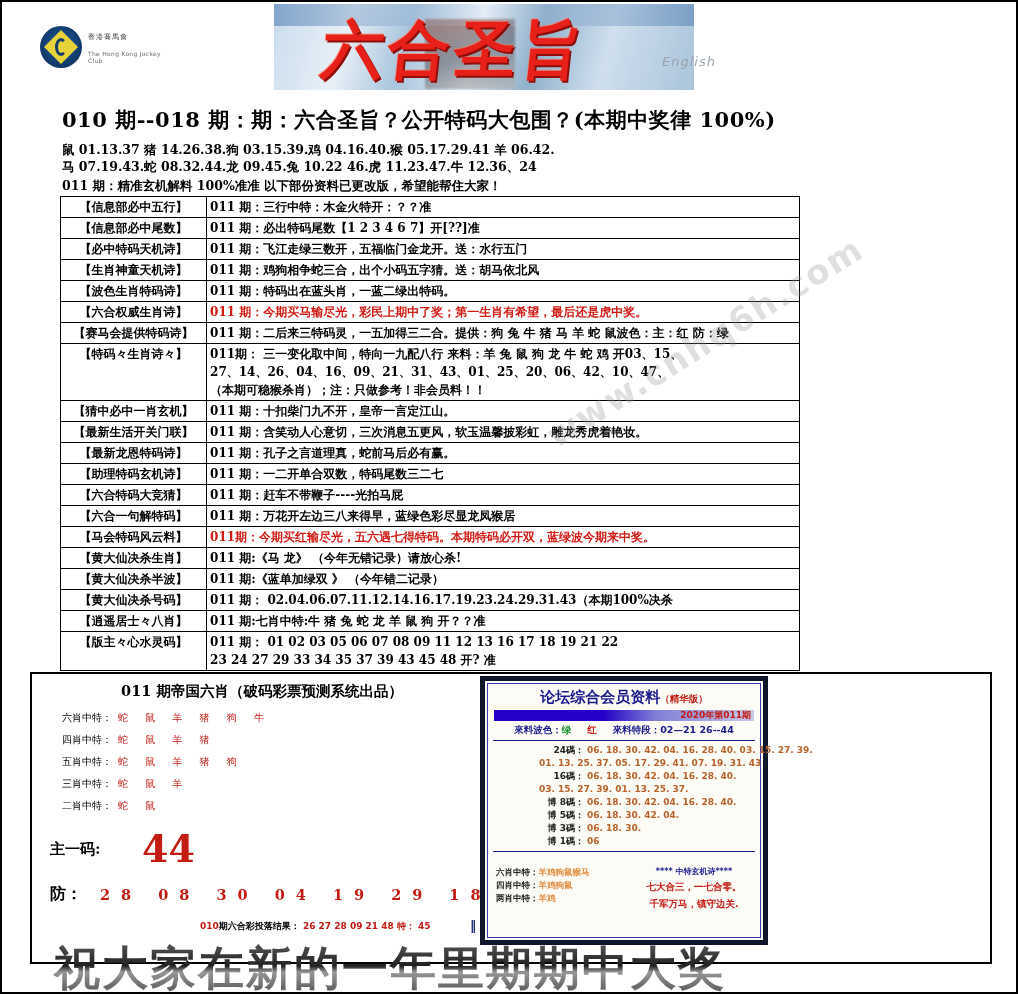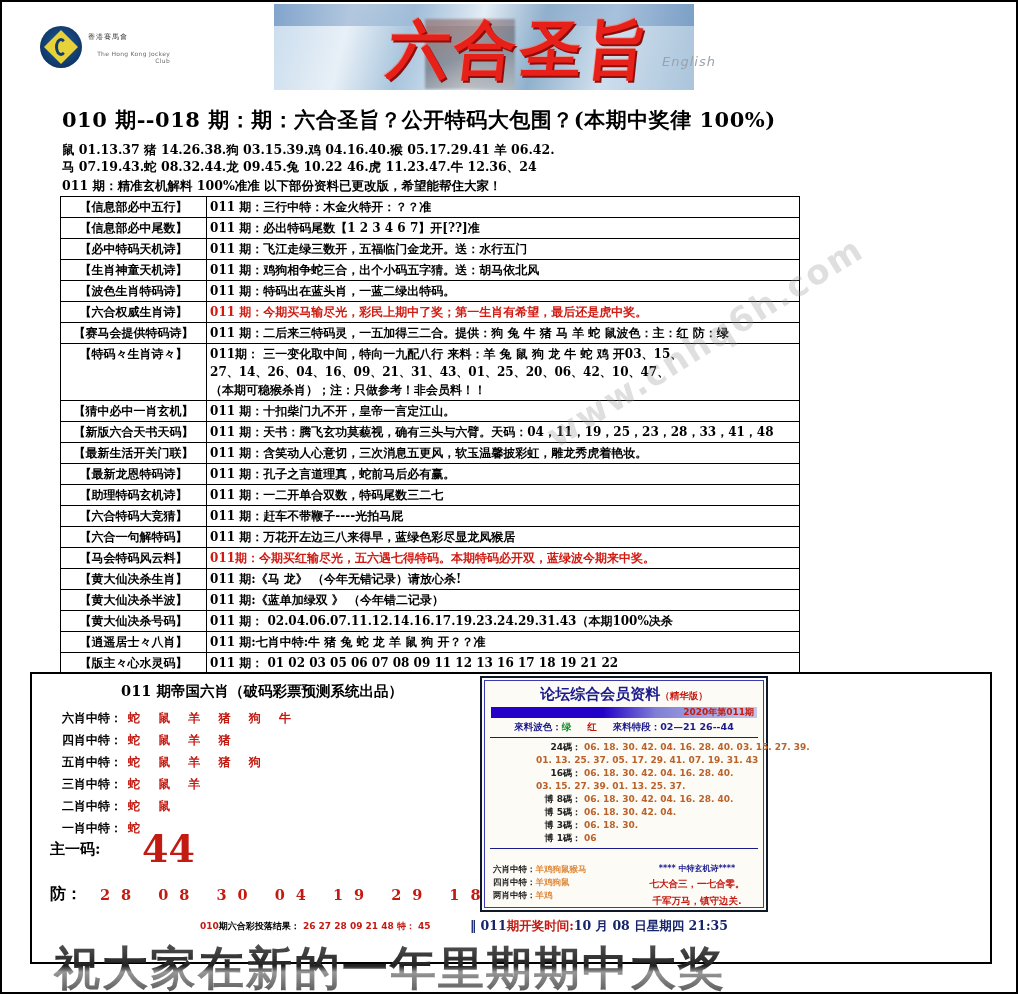--- a/index.html
+++ b/index.html
@@ -8,21 +8,21 @@
     background:#ffffff;
     font-family:"DejaVu Sans","Liberation Sans",sans-serif;
     position:relative;overflow:hidden;
     color:#000;
   }
   .page{
     position:absolute;left:0;top:0;width:1018px;height:994px;
     border:2px solid #000;box-sizing:border-box;background:#fff;
   }
   
-  .banner{position:absolute;left:0;top:0;width:1014px;height:100px;text-align:right;}
+  .banner{position:absolute;left:0;top:0;width:1014px;height:100px;}
   .logo{position:absolute;left:38px;top:22px;width:130px;height:50px;}
   .logo-badge{
     position:absolute;left:0;top:2px;width:42px;height:42px;
     background:radial-gradient(circle at 50% 45%,#1d5fa8 0%,#123c6e 60%,#0c2a4d 100%);
     border-radius:50%;
   }
   .logo-badge:before{
     content:"";position:absolute;left:9px;top:9px;width:24px;height:24px;
     background:#e8d23a;transform:rotate(45deg);
   }
@@ -100,21 +100,21 @@
   
   .bottom-box{
     position:absolute;left:28px;top:670px;width:962px;height:292px;
     border:2px solid #000;box-sizing:border-box;background:#fff;
   }
   .zodiac{position:absolute;left:40px;top:8px;width:400px;}
   .zodiac-title{
     font-size:14.5px;font-weight:bold;text-align:center;margin-bottom:6px;
     font-family:"DejaVu Serif","Liberation Serif",serif;white-space:nowrap;
   }
-  .zrow{font-size:12px;font-weight:bold;line-height:22px;white-space:nowrap;font-family:"DejaVu Serif","Liberation Serif",serif;}
+  .zrow{font-size:10px;font-weight:normal;line-height:22px;white-space:nowrap;font-family:"DejaVu Serif","Liberation Serif",serif;}
   .zrow .zlbl{color:#000;}
   .zrow .zval{color:#c31a12;letter-spacing:7px;margin-left:6px;}
   .mainnum{position:absolute;left:48px;top:838px;font-size:15px;font-weight:bold;font-family:"DejaVu Serif","Liberation Serif",serif;}
   .mainnum-v{
     position:absolute;left:140px;top:824px;font-size:38px;font-weight:bold;color:#c31a12;
     font-family:"DejaVu Serif","Liberation Serif",serif;
   }
   .fang{position:absolute;left:48px;top:882px;font-size:16px;font-weight:bold;font-family:"DejaVu Serif","Liberation Serif",serif;}
   .fang-v{
     position:absolute;left:98px;top:884px;font-size:14.5px;font-weight:bold;color:#c31a12;
@@ -125,22 +125,22 @@
   }
   .lastres .blk{color:#000;}
   .drawtime{
     position:absolute;left:468px;top:916px;font-size:12.5px;font-weight:bold;color:#16246b;white-space:nowrap;
     font-family:"DejaVu Serif","Liberation Serif",serif;
   }
   .drawtime .rd{color:#c31a12;}
 
   
   .panel{
-    position:absolute;left:478px;top:674px;width:288px;height:236px;
-    border:2px solid #0f172a;background:#fdfbf6;box-sizing:border-box;
+    position:absolute;left:478px;top:674px;width:288px;height:269px;
+    border:5px solid #0f172a;background:#fdfbf6;box-sizing:border-box;
   }
   .panel-inner{position:absolute;left:2px;top:2px;right:2px;bottom:2px;border:1px solid #3a3ab0;box-sizing:border-box;}
   .panel-title{
     text-align:center;font-size:15px;font-weight:bold;color:#1a1a8c;margin-top:4px;white-space:nowrap;
     font-family:"DejaVu Serif","Liberation Serif",serif;
   }
   .panel-title .sm{font-size:9.5px;color:#c31a12;}
   .bluebar{
     margin:3px 6px 0 6px;height:11px;
     background:linear-gradient(90deg,#2400c8 0%,#2400c8 42%,#7f7fd6 62%,#c8c8e8 100%);
@@ -252,26 +252,20 @@
             <span class="sub">（本期可稳猴杀肖）；注：只做参考！非会员料！！</span>
           </td>
         </tr>
         <tr>
           <td class="lbl">【猜中必中一肖玄机】</td>
           <td class="val">
             <span class="sub">011 期：十扣柴门九不开，皇帝一言定江山。</span>
           </td>
         </tr>
         <tr>
-          <td class="lbl">【新版六合天书天码】</td>
-          <td class="val">
-            <span class="sub">011 期：天书：腾飞玄功莫藐视，确有三头与六臂。天码：04，11，19，25，23，28，33，41，48</span>
-          </td>
-        </tr>
-        <tr>
           <td class="lbl">【最新生活开关门联】</td>
           <td class="val">
             <span class="sub">011 期：含笑动人心意切，三次消息五更风，软玉温馨披彩虹，雕龙秀虎着艳妆。</span>
           </td>
         </tr>
         <tr>
           <td class="lbl">【最新龙恩特码诗】</td>
           <td class="val">
             <span class="sub">011 期：孔子之言道理真，蛇前马后必有赢。</span>
           </td>
@@ -339,21 +333,20 @@
   <div class="bottom-box"></div>
 
   <div class="zodiac" style="position:absolute;left:60px;top:680px;">
     <div class="zodiac-title">011 期帝国六肖（破码彩票预测系统出品）</div>
     <div id="zrows">
         <div class="zrow"><span class="zlbl">六肖中特：</span><span class="zval">蛇 鼠 羊 猪 狗 牛</span></div>
         <div class="zrow"><span class="zlbl">四肖中特：</span><span class="zval">蛇 鼠 羊 猪</span></div>
         <div class="zrow"><span class="zlbl">五肖中特：</span><span class="zval">蛇 鼠 羊 猪 狗</span></div>
         <div class="zrow"><span class="zlbl">三肖中特：</span><span class="zval">蛇 鼠 羊</span></div>
         <div class="zrow"><span class="zlbl">二肖中特：</span><span class="zval">蛇 鼠</span></div>
-        <div class="zrow"><span class="zlbl">一肖中特：</span><span class="zval">蛇</span></div>
       </div>
   </div>
 
   <div class="mainnum">主一码:</div>
   <div class="mainnum-v">44</div>
   <div class="fang">防：</div>
   <div class="fang-v">28 08 30 04 19 29 18 02 24 25</div>
 
   <div class="lastres">
     <span>010</span><span class="blk">期六合彩投落结果：</span>

